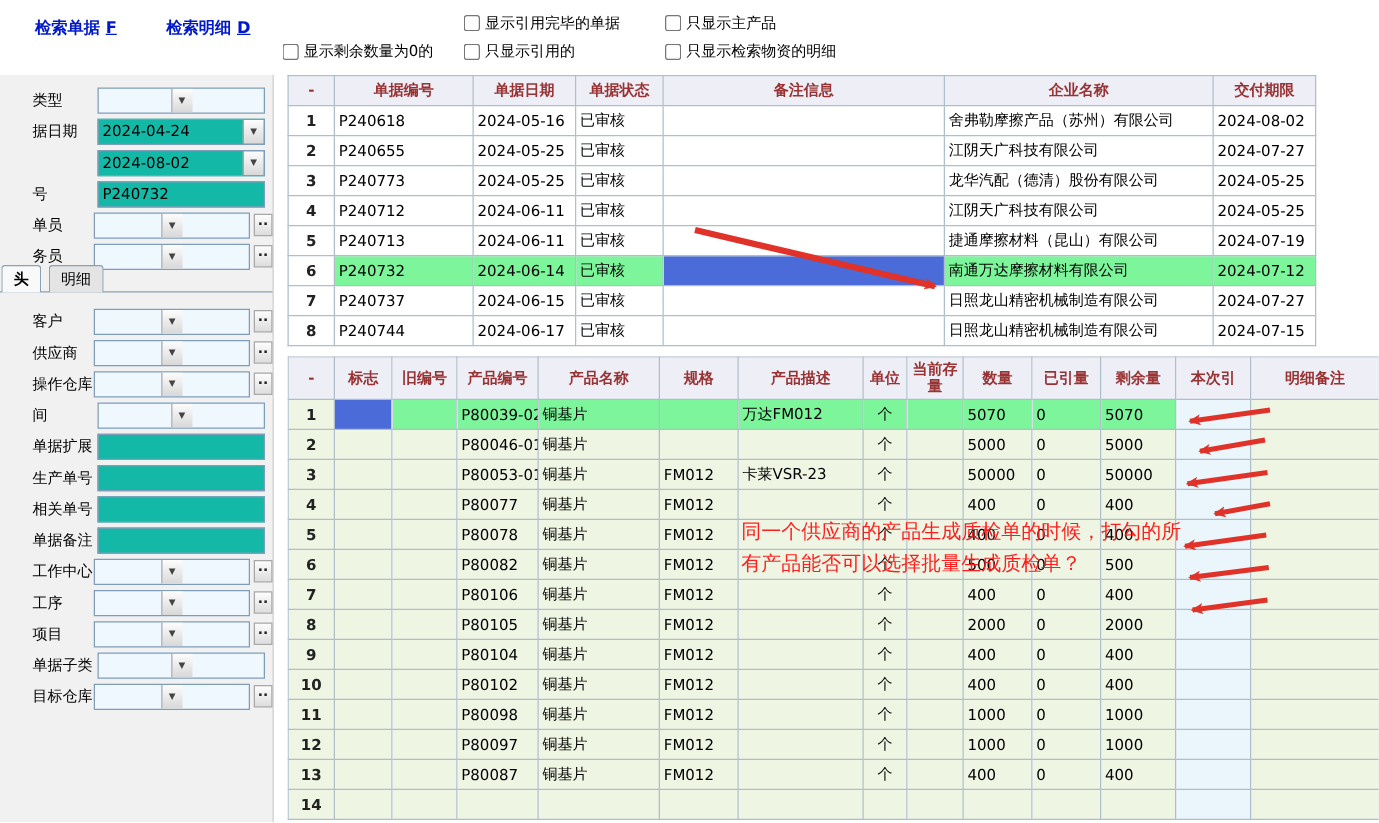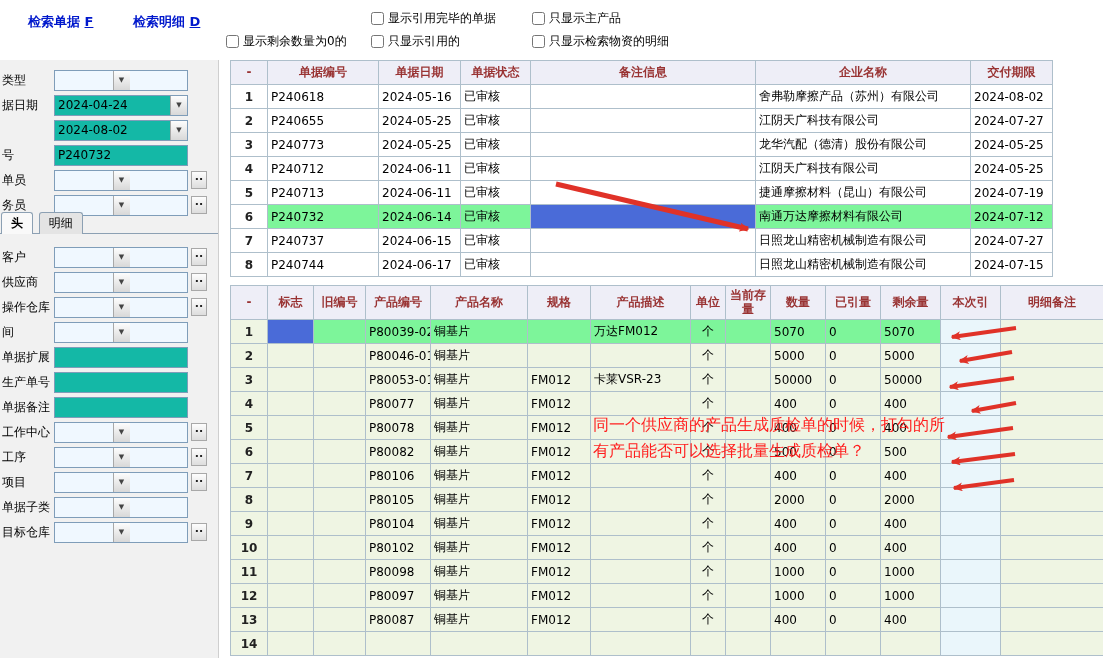--- a/index.html
+++ b/index.html
@@ -8,21 +8,21 @@
   
   .topbar{position:absolute;left:0;top:0;width:959px;height:60px;background:#fff;}
   .lnk{position:absolute;color:var(--link_blue,#0018cc);font-weight:bold;font-size:13px;cursor:pointer;text-decoration:none;white-space:nowrap;}
   .lnk u{text-decoration:underline;}
   .cbx{position:absolute;display:flex;align-items:center;white-space:nowrap;font-size:12px;cursor:pointer;}
   .cbx input{width:13px;height:13px;margin:0 4px 0 0;}
   
   .sidebar{position:absolute;left:0;top:60px;width:218px;height:598px;background:#f1f1f1;border-right:1px solid #cfcfcf;}
   .fields{position:absolute;left:0;width:218px;}
   .f-row{height:24px;margin-bottom:1px;display:flex;align-items:center;}
-  .f-label{display:inline-block;width:52px;padding-left:2px;overflow:hidden;white-space:nowrap;color:#000;}
+  .f-label{display:inline-block;width:52px;padding-left:2px;overflow:hidden;white-space:nowrap;color:#000;margin-left:24px;}
   .fld{display:flex;align-items:center;width:132px;height:19px;border:1px solid #7f9db9;background:#14b8a6;overflow:hidden;}
   .fld.sel-bg{background:#f0f8ff;flex-direction:column;}
   .fval{flex:1;padding-left:3px;white-space:nowrap;overflow:hidden;}
   .drop{width:16px;height:100%;display:flex;align-items:center;justify-content:center;font-size:7px;color:#444;
         background:linear-gradient(#fdfdfd,#d8d8d8);border-left:1px solid #a8a8a8;cursor:pointer;}
   .dots{margin-left:3px;width:14px;height:16px;line-height:10px;text-align:center;font-weight:bold;
         border:1px solid #a8a8a8;background:linear-gradient(#fdfdfd,#ddd);cursor:pointer;font-size:11px;color:#222;}
   .tabbar{position:absolute;left:0;width:218px;height:22px;border-bottom:1px solid #8ca0b3;padding-left:1px;box-sizing:border-box;}
   .tab{display:inline-block;height:21px;line-height:21px;padding:0 9px;margin-right:2px;border:1px solid #8ca0b3;border-bottom:none;
        border-radius:3px 3px 0 0;background:#e4e4e4;cursor:pointer;vertical-align:bottom;}
@@ -161,20 +161,26 @@
           </div>
         </div>
         <div class="f-row">
           <span class="f-label">单据扩展</span>
           <div class="fld ">
             <span class="fval"></span>
           </div>
         </div>
         <div class="f-row">
           <span class="f-label">生产单号</span>
+          <div class="fld ">
+            <span class="fval"></span>
+          </div>
+        </div>
+        <div class="f-row">
+          <span class="f-label">相关单号</span>
           <div class="fld ">
             <span class="fval"></span>
           </div>
         </div>
         <div class="f-row">
           <span class="f-label">单据备注</span>
           <div class="fld ">
             <span class="fval"></span>
           </div>
         </div>

